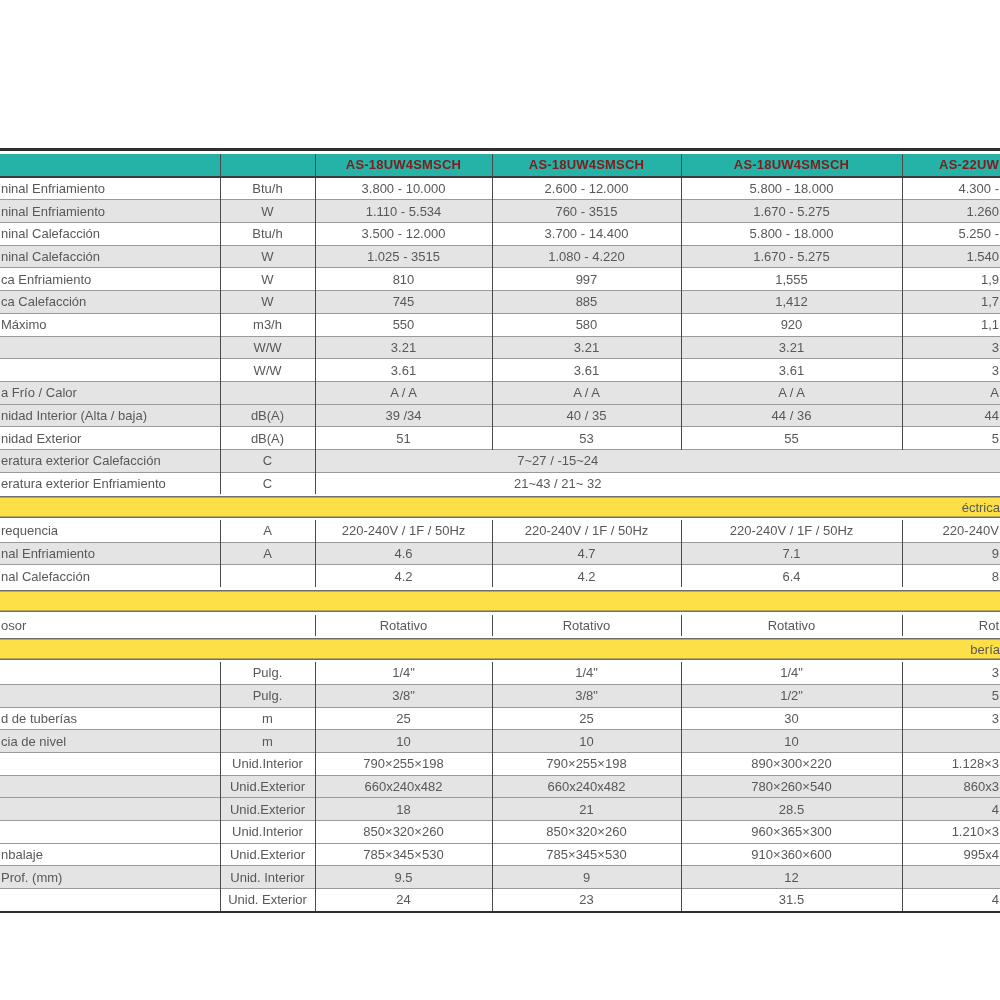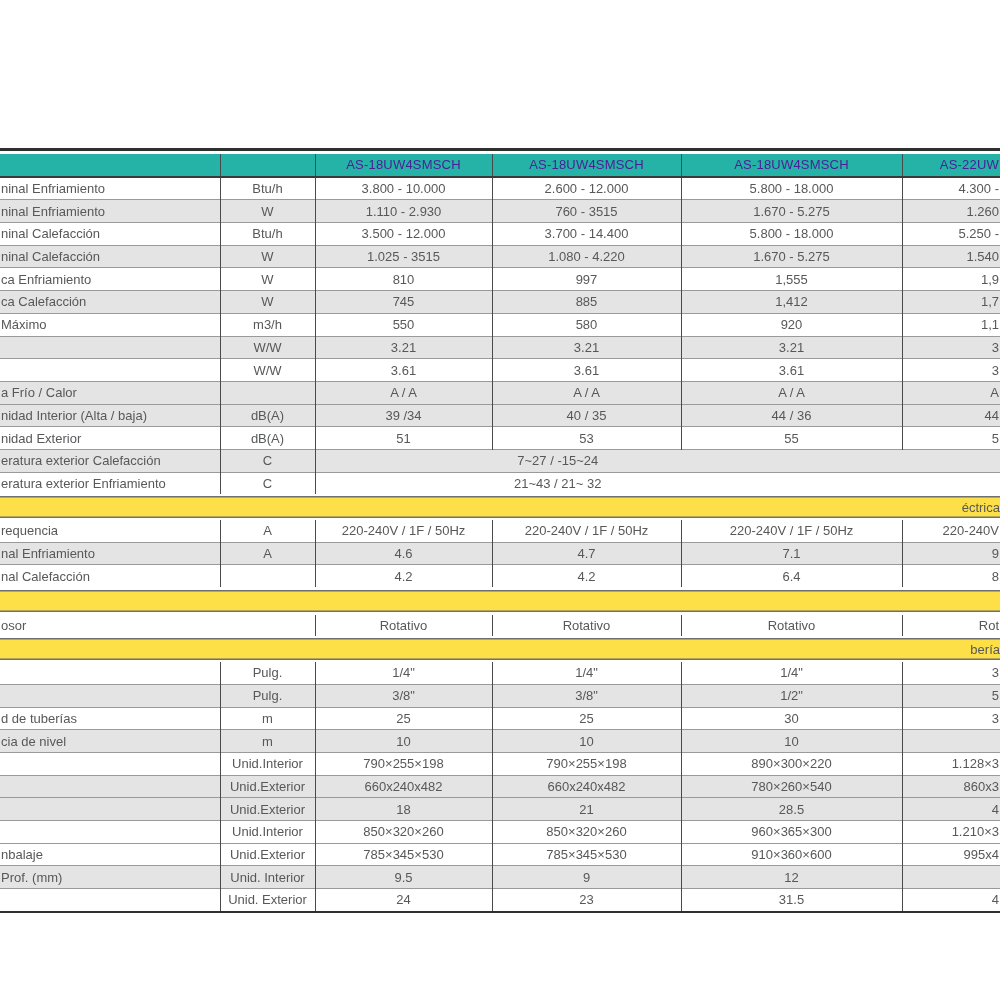--- a/index.html
+++ b/index.html
@@ -3,21 +3,21 @@
 <meta charset="utf-8">
 <style>
   html,body{margin:0;padding:0;background:#ffffff;width:1000px;height:1000px;overflow:hidden;
     font-family:"Liberation Sans",sans-serif;}
   .sheet{position:relative;width:1000px;height:1000px;background:#fff;}
   .table-wrap{position:absolute;top:148px;left:0;width:1000px;
     border-top:3px solid #2f2f2f;border-bottom:2px solid #2f2f2f;}
   table{border-collapse:collapse;table-layout:fixed;width:1000px;}
   td,th{height:21.7px;padding:0;font-size:13px;color:#57585a;overflow:hidden;
     white-space:nowrap;vertical-align:middle;}
-  thead th{background:#26b3a7;color:#4c1d95;font-weight:normal;font-size:13px;
+  thead th{background:#26b3a7;color:#7f1d1d;font-weight:bold;font-size:13px;
     border-top:3px solid #ffffff;border-bottom:2px solid #3a3a3a;letter-spacing:.2px;}
   tbody td{border-top:1px solid #9a9a9a;}
   .c-label{text-align:left;padding-left:1px;}
   .c-unit,.c-val{border-left:1px solid #4a4a4a;text-align:center;}
   .last{text-align:right;padding-right:1px;}
   tr.shade td{background:#e4e4e4;}
   .merged-inner{display:block;text-align:center;padding-right:200px;}
   tr.r-section td,tr.r-spacer td{background:#fde047;text-align:right;padding-left:15px;
     border-top:2px solid #ffffff;border-bottom:2px solid #ffffff;
     box-shadow:inset 0 1.5px 0 #6f6f6f, inset 0 -1.5px 0 #6f6f6f;}
@@ -52,21 +52,21 @@
             <td class="c-label">ninal Enfriamiento</td>
             <td class="c-unit">Btu/h</td>
             <td class="c-val">3.800 - 10.000</td>
             <td class="c-val">2.600 - 12.000</td>
             <td class="c-val">5.800 - 18.000</td>
             <td class="c-val last">4.300 -</td>
           </tr>
           <tr class="r-data shade">
             <td class="c-label">ninal Enfriamiento</td>
             <td class="c-unit">W</td>
-            <td class="c-val">1.110 - 2.930</td>
+            <td class="c-val">1.110 - 5.534</td>
             <td class="c-val">760 - 3515</td>
             <td class="c-val">1.670 - 5.275</td>
             <td class="c-val last">1.260</td>
           </tr>
           <tr class="r-data">
             <td class="c-label">ninal Calefacción</td>
             <td class="c-unit">Btu/h</td>
             <td class="c-val">3.500 - 12.000</td>
             <td class="c-val">3.700 - 14.400</td>
             <td class="c-val">5.800 - 18.000</td>

